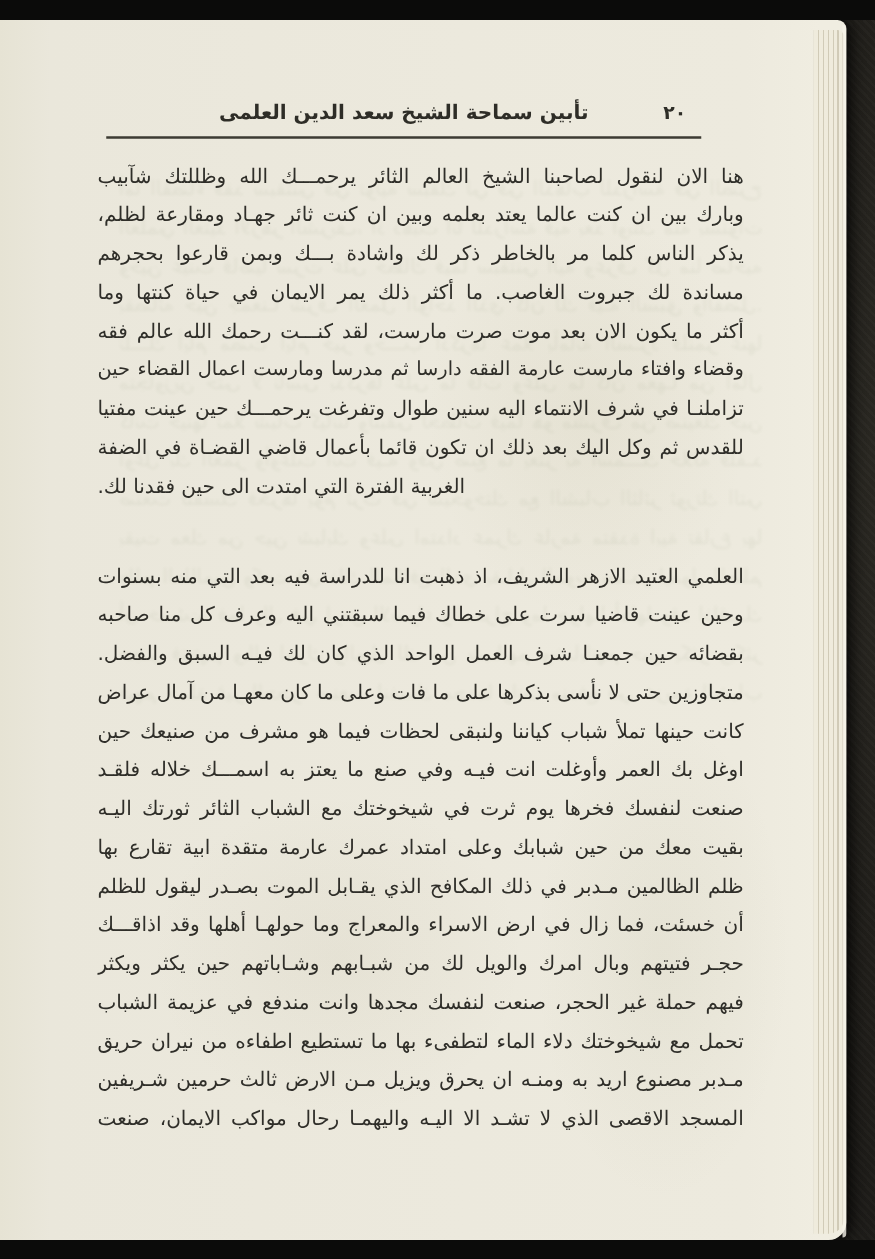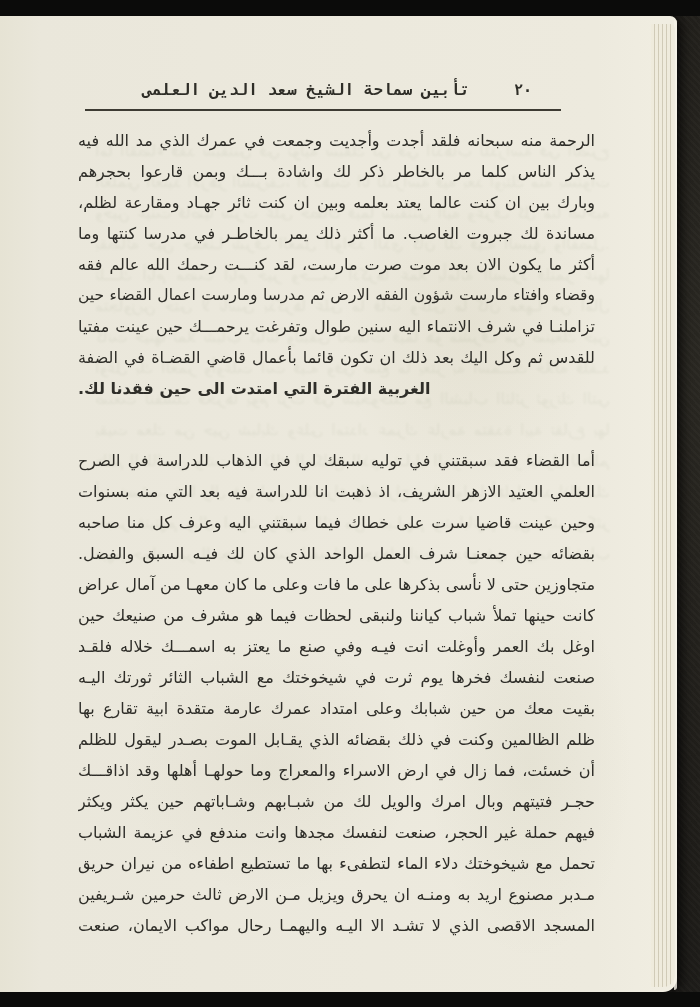--- a/index.html
+++ b/index.html
@@ -35,42 +35,42 @@
   
   .stain{position:absolute;pointer-events:none;}
   .stain.s1{left:340px;top:150px;width:260px;height:330px;
     background:radial-gradient(ellipse at center, rgba(166,158,118,0.10), rgba(166,158,118,0) 70%);}
   .stain.s2{left:120px;top:620px;width:300px;height:260px;
     background:radial-gradient(ellipse at center, rgba(150,140,105,0.07), rgba(150,140,105,0) 70%);}
   .stain.s3{left:430px;top:560px;width:200px;height:380px;
     background:radial-gradient(ellipse at center, rgba(140,140,100,0.08), rgba(140,140,100,0) 72%);}
 
   
-  .header{position:absolute;left:68px;top:64px;width:476px;height:28px;direction:rtl;font-family:Liberation Mono, monospace;}
+  .header{position:absolute;left:85px;top:64px;width:476px;height:28px;direction:rtl;}
   .title{position:absolute;left:0;right:0;top:0;text-align:center;
     font-size:16px;font-weight:bold;color:#2e2d27;letter-spacing:0;}
   .pagenum{position:absolute;top:1px;right:12px;font-size:15px;font-weight:bold;color:#2e2d27;}
   .rule{position:absolute;left:85px;top:93px;width:476px;height:2px;background:#3d3b33;
     box-shadow:0 2px 1px -1px rgba(61,59,51,0.45);}
 
   
   .ghost{position:absolute;left:95px;top:118px;width:515px;direction:rtl;
     transform:scaleX(-1);filter:blur(1.2px);opacity:0.065;color:#55653f;
     font-size:16px;pointer-events:none;}
   .ghost .line{height:33px;line-height:33px;text-align:justify;text-align-last:justify;overflow:hidden;}
 
   
   .bodytext{position:absolute;left:78px;top:0;width:517px;direction:rtl;color:#2f2e29;}
   .para{position:absolute;left:0;width:517px;}
   .para-1{top:109px;}
   .para-2{top:429px;}
   .line{height:31px;line-height:31px;font-size:16px;
     text-align:justify;text-align-last:justify;overflow:hidden;max-height:31px;}
   
-  .para-1 .line:last-child{text-align:left;text-align-last:left;font-weight:bold;}
+  .para-1 .line:last-child{text-align:left;text-align-last:left;}
 </style>
 </head>
 <body>
 
 <div class="stage">
 
   <div class="band top"></div>
 
   <div class="backdrop">
 
@@ -101,41 +101,40 @@
         </div>
 
       <div class="header">
         <span class="title">تأبين سماحة الشيخ سعد الدين العلمى</span>
         <span class="pagenum">٢٠</span>
       </div>
       <div class="rule"></div>
 
       <div class="bodytext">
         <div class="para para-1">
-            <div class="line">الرحمة منه سبحانه فلقد أجدت وأجديت وجمعت في عمرك الذي مد الله فيه</div>
+            <div class="line">هنا الان لنقول لصاحبنا الشيخ العالم الثائر يرحمـــك الله وظللتك شآبيب</div>
+            <div class="line">وبارك بين ان كنت عالما يعتد بعلمه وبين ان كنت ثائر جهـاد ومقارعة لظلم،</div>
             <div class="line">يذكر الناس كلما مر بالخاطر ذكر لك واشادة بـــك وبمن قارعوا بحجرهم</div>
-            <div class="line">وبارك بين ان كنت عالما يعتد بعلمه وبين ان كنت ثائر جهـاد ومقارعة لظلم،</div>
-            <div class="line">مساندة لك جبروت الغاصب. ما أكثر ذلك يمر بالخاطـر في مدرسا كنتها وما</div>
+            <div class="line">مساندة لك جبروت الغاصب. ما أكثر ذلك يمر الايمان في حياة كنتها وما</div>
             <div class="line">أكثر ما يكون الان بعد موت صرت مارست، لقد كنـــت رحمك الله عالم فقه</div>
-            <div class="line" style="font-size: 15.5px;">وقضاء وافتاء مارست شؤون الفقه الارض ثم مدرسا ومارست اعمال القضاء حين</div>
+            <div class="line" style="font-size: 15.5px;">وقضاء وافتاء مارست عارمة الفقه دارسا ثم مدرسا ومارست اعمال القضاء حين</div>
             <div class="line">تزاملنـا في شرف الانتماء اليه سنين طوال وتفرغت يرحمـــك حين عينت مفتيا</div>
             <div class="line">للقدس ثم وكل اليك بعد ذلك ان تكون قائما بأعمال قاضي القضـاة في الضفة</div>
             <div class="line">الغربية الفترة التي امتدت الى حين فقدنا لك.</div>
           </div>
         <div class="para para-2">
-            <div class="line">أما القضاء فقد سبقتني في توليه سبقك لي في الذهاب للدراسة في الصرح</div>
             <div class="line">العلمي العتيد الازهر الشريف، اذ ذهبت انا للدراسة فيه بعد التي منه بسنوات</div>
             <div class="line">وحين عينت قاضيا سرت على خطاك فيما سبقتني اليه وعرف كل منا صاحبه</div>
             <div class="line">بقضائه حين جمعنـا شرف العمل الواحد الذي كان لك فيـه السبق والفضل.</div>
             <div class="line">متجاوزين حتى لا نأسى بذكرها على ما فات وعلى ما كان معهـا من آمال عراض</div>
             <div class="line">كانت حينها تملأ شباب كياننا ولنبقى لحظات فيما هو مشرف من صنيعك حين</div>
             <div class="line">اوغل بك العمر وأوغلت انت فيـه وفي صنع ما يعتز به اسمـــك خلاله فلقـد</div>
             <div class="line">صنعت لنفسك فخرها يوم ثرت في شيخوختك مع الشباب الثائر ثورتك اليـه</div>
             <div class="line">بقيت معك من حين شبابك وعلى امتداد عمرك عارمة متقدة ابية تقارع بها</div>
-            <div class="line">ظلم الظالمين وكنت في ذلك بقضائه الذي يقـابل الموت بصـدر ليقول للظلم</div>
+            <div class="line">ظلم الظالمين مـدبر في ذلك المكافح الذي يقـابل الموت بصـدر ليقول للظلم</div>
             <div class="line">أن خسئت، فما زال في ارض الاسراء والمعراج وما حولهـا أهلها وقد اذاقـــك</div>
             <div class="line">حجـر فتيتهم وبال امرك والويل لك من شبـابهم وشـاباتهم حين يكثر ويكثر</div>
             <div class="line">فيهم حملة غير الحجر، صنعت لنفسك مجدها وانت مندفع في عزيمة الشباب</div>
             <div class="line">تحمل مع شيخوختك دلاء الماء لتطفىء بها ما تستطيع اطفاءه من نيران حريق</div>
             <div class="line">مـدبر مصنوع اريد به ومنـه ان يحرق ويزيل مـن الارض ثالث حرمين شـريفين</div>
             <div class="line">المسجد الاقصى الذي لا تشـد الا اليـه واليهمـا رحال مواكب الايمان، صنعت</div>
           </div>
       </div>
 
     </div>

